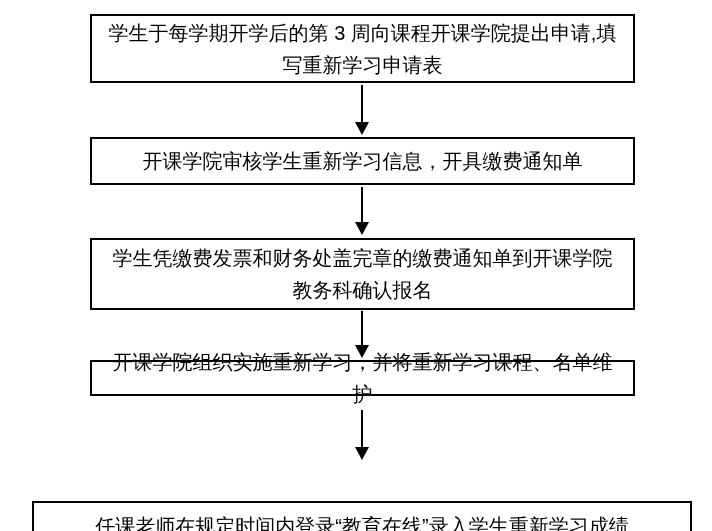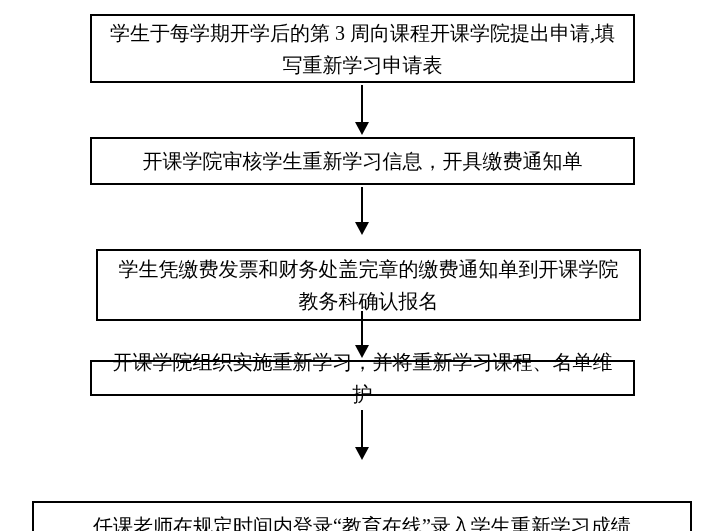--- a/index.html
+++ b/index.html
@@ -5,40 +5,40 @@
   html, body {
     margin: 0;
     padding: 0;
     background: #ffffff;
   }
   .canvas {
     position: relative;
     width: 712px;
     height: 531px;
     background: #ffffff;
-    font-family: Liberation Serif, serif;
+    font-family: Liberation Sans, sans-serif;
     color: #000000;
     overflow: hidden;
   }
   .flow-box {
     position: absolute;
     box-sizing: border-box;
     border: 2px solid #000000;
     background: #ffffff;
     display: flex;
     align-items: center;
     justify-content: center;
     text-align: center;
     font-size: 20px;
     line-height: 32px;
     padding: 2px 14px;
   }
   .b1 { left: 90px;  top: 14px;  width: 545px; height: 69px; }
   .b2 { left: 90px;  top: 137px; width: 545px; height: 48px; }
-  .b3 { left: 90px;  top: 249px; width: 545px; height: 72px; margin-left: 6px; }
+  .b3 { left: 90px;  top: 238px; width: 545px; height: 72px; }
   .b4 { left: 90px;  top: 360px; width: 545px; height: 36px; }
   .b5 { left: 32px;  top: 462px; width: 660px; height: 50px; margin-top: 39px; }
 
   .arrow {
     position: absolute;
     left: 355px;            
     width: 14px;
     display: flex;
     flex-direction: column;
     align-items: center;

